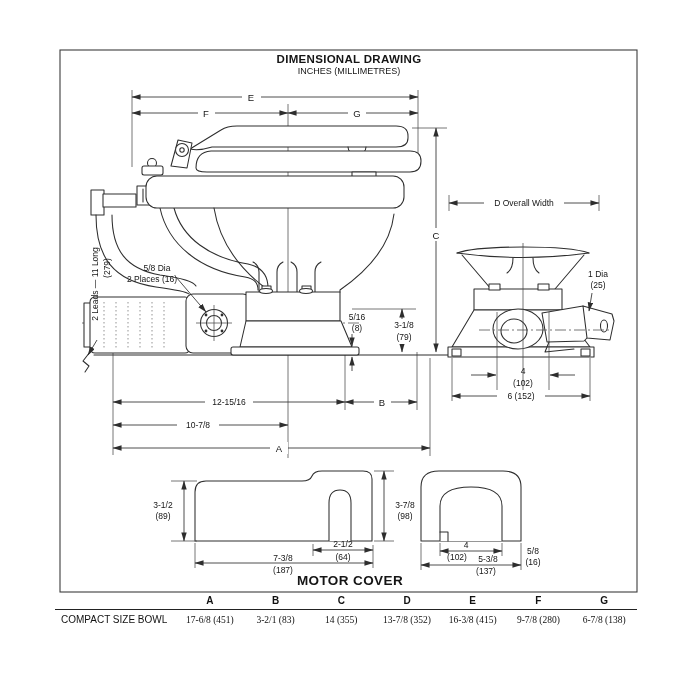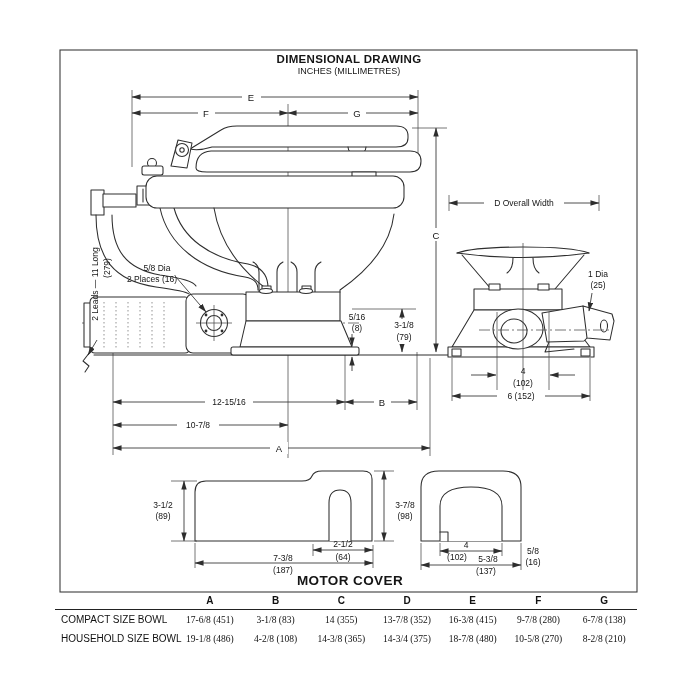--- a/index.html
+++ b/index.html
@@ -290,33 +290,23 @@
     <div class="hcell">B</div>
     <div class="hcell">C</div>
     <div class="hcell">D</div>
     <div class="hcell">E</div>
     <div class="hcell">F</div>
     <div class="hcell">G</div>
   </div>
   <div class="trow tbody">
     <div class="lcell">COMPACT SIZE BOWL</div>
     <div class="vcell">17-6/8 (451)</div>
-    <div class="vcell">3-1/8 (83)</div>
+    <div class="vcell">3-2/1 (83)</div>
     <div class="vcell">14 (355)</div>
     <div class="vcell">13-7/8 (352)</div>
     <div class="vcell">16-3/8 (415)</div>
     <div class="vcell">9-7/8 (280)</div>
     <div class="vcell">6-7/8 (138)</div>
   </div>
-  <div class="trow tbody">
-    <div class="lcell">HOUSEHOLD SIZE BOWL</div>
-    <div class="vcell">19-1/8 (486)</div>
-    <div class="vcell">4-2/8 (108)</div>
-    <div class="vcell">14-3/8 (365)</div>
-    <div class="vcell">14-3/4 (375)</div>
-    <div class="vcell">18-7/8 (480)</div>
-    <div class="vcell">10-5/8 (270)</div>
-    <div class="vcell">8-2/8 (210)</div>
-  </div>
 </div>
 
 
 
 
 </body></html>

